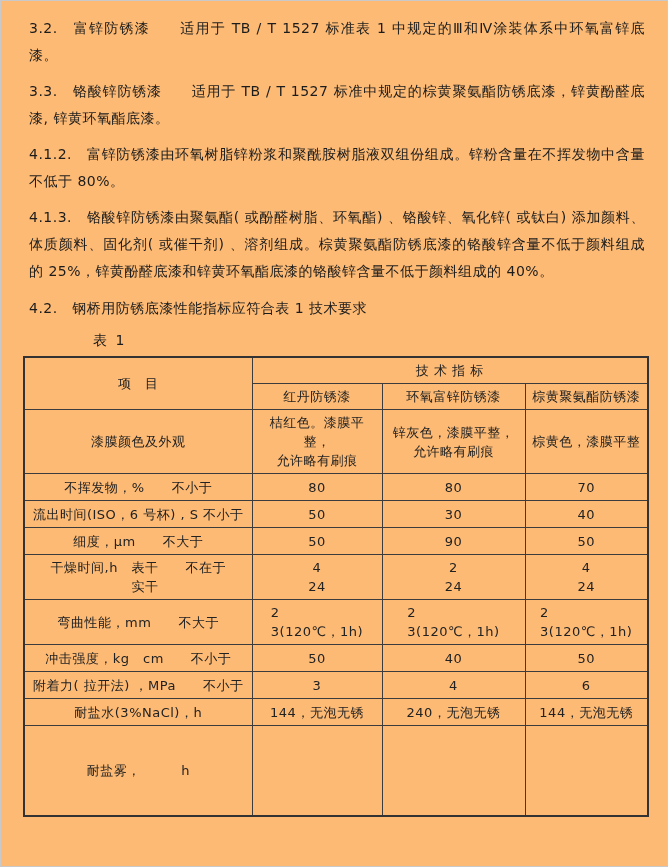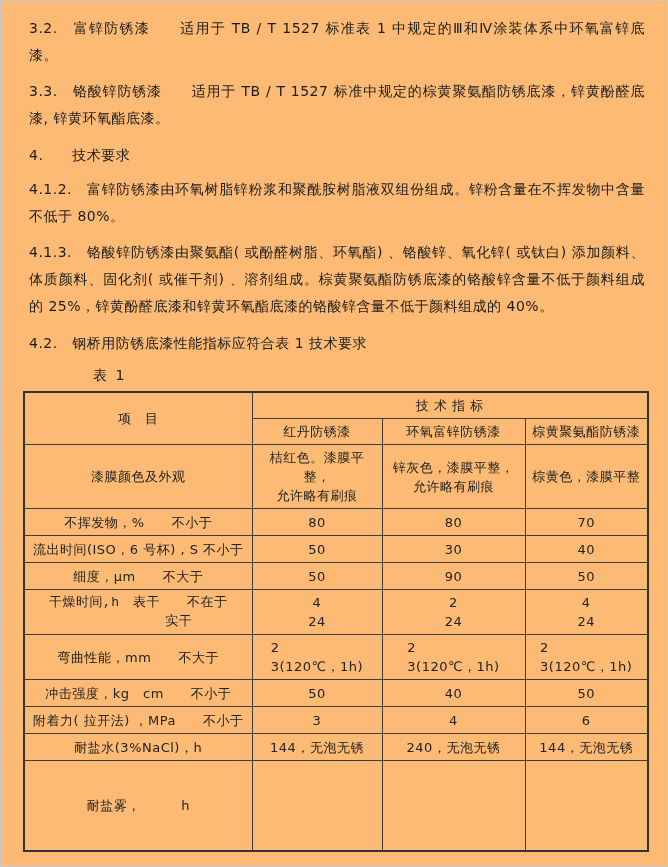--- a/index.html
+++ b/index.html
@@ -55,39 +55,37 @@
   .col-c { width: 123px; }
   .vblock {
     display: inline-block;
     white-space: pre-line;
     text-align: center;
   }
   .vblock.left { text-align: left; }
   .label-block {
     display: inline-block;
     white-space: pre-line;
-    text-align: center;
-    font-family: Liberation Mono, monospace;
+    text-align: left;
   }
   .h-group { letter-spacing: 6px; }
   .h-item { letter-spacing: 6px; }
   .row-tall td { height: 44px; }
   .row-mid td { height: 40px; }
   .row-std td { height: 27px; }
   .row-color td { height: 46px; }
   .row-fog td { height: 90px; }
 </style>
 </head>
 <body>
 
 <div class="page">
 
   <p class="para">3.2.　富锌防锈漆　　适用于 TB / T 1527 标准表 1 中规定的Ⅲ和Ⅳ涂装体系中环氧富锌底漆。</p>
   <p class="para">3.3.　铬酸锌防锈漆　　适用于 TB / T 1527 标准中规定的棕黄聚氨酯防锈底漆，锌黄酚醛底漆, 锌黄环氧酯底漆。</p>
-  <p class="para heading">4.　　技术要求</p>
   <p class="para">4.1.2.　富锌防锈漆由环氧树脂锌粉浆和聚酰胺树脂液双组份组成。锌粉含量在不挥发物中含量不低于 80%。</p>
   <p class="para">4.1.3.　铬酸锌防锈漆由聚氨酯( 或酚醛树脂、环氧酯) 、铬酸锌、氧化锌( 或钛白) 添加颜料、体质颜料、固化剂( 或催干剂) 、溶剂组成。棕黄聚氨酯防锈底漆的铬酸锌含量不低于颜料组成的 25%，锌黄酚醛底漆和锌黄环氧酯底漆的铬酸锌含量不低于颜料组成的 40%。</p>
   <p class="para heading">4.2.　钢桥用防锈底漆性能指标应符合表 1 技术要求</p>
 
   <div class="table-caption">表 1</div>
 
   <table class="spec">
     <colgroup>
       <col class="col-item">
         <col class="col-a">

